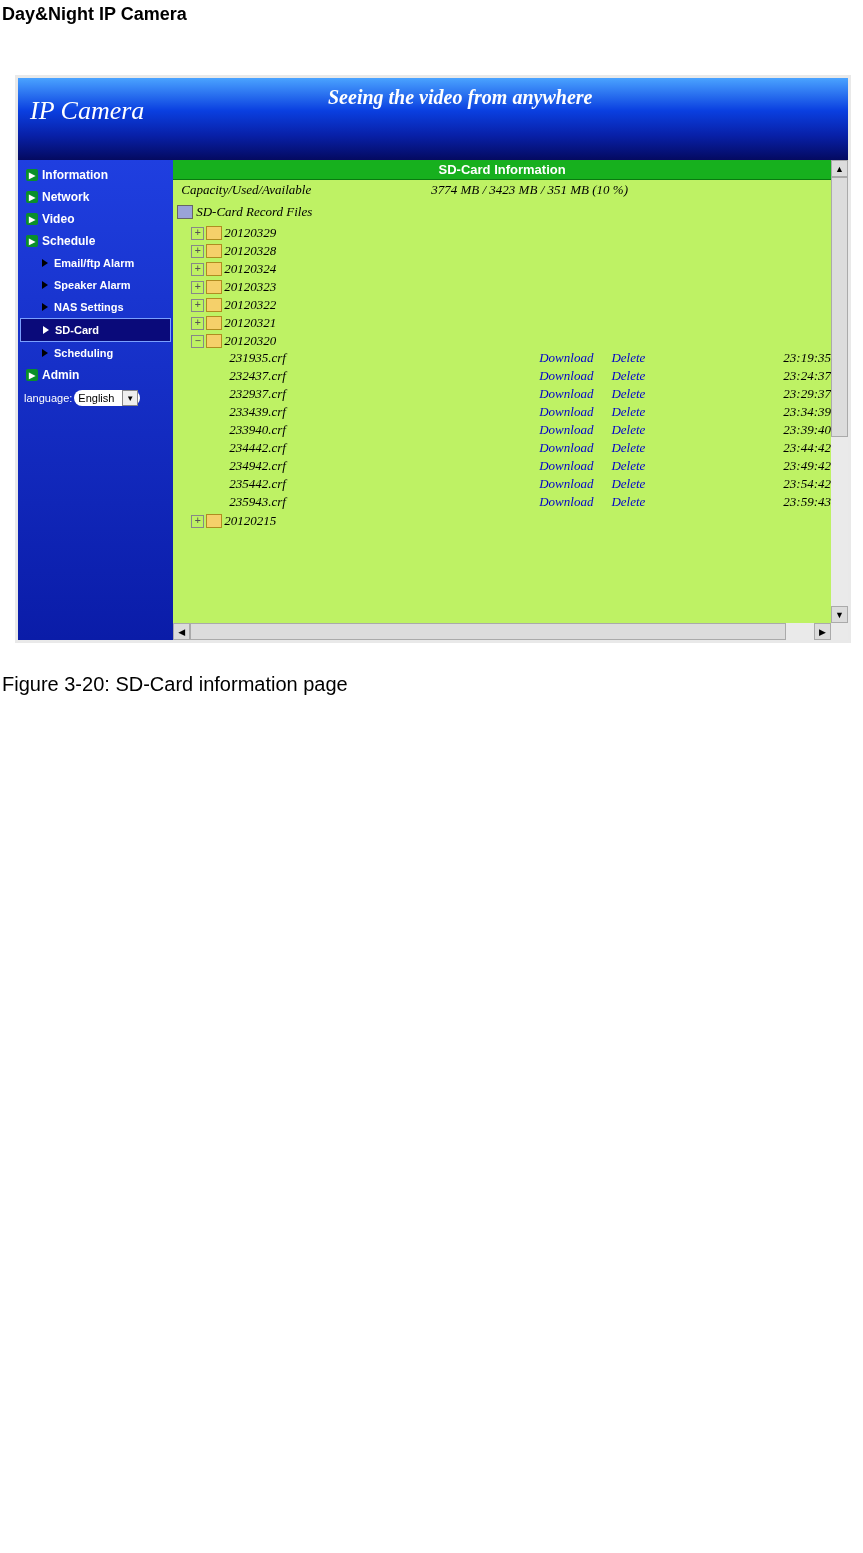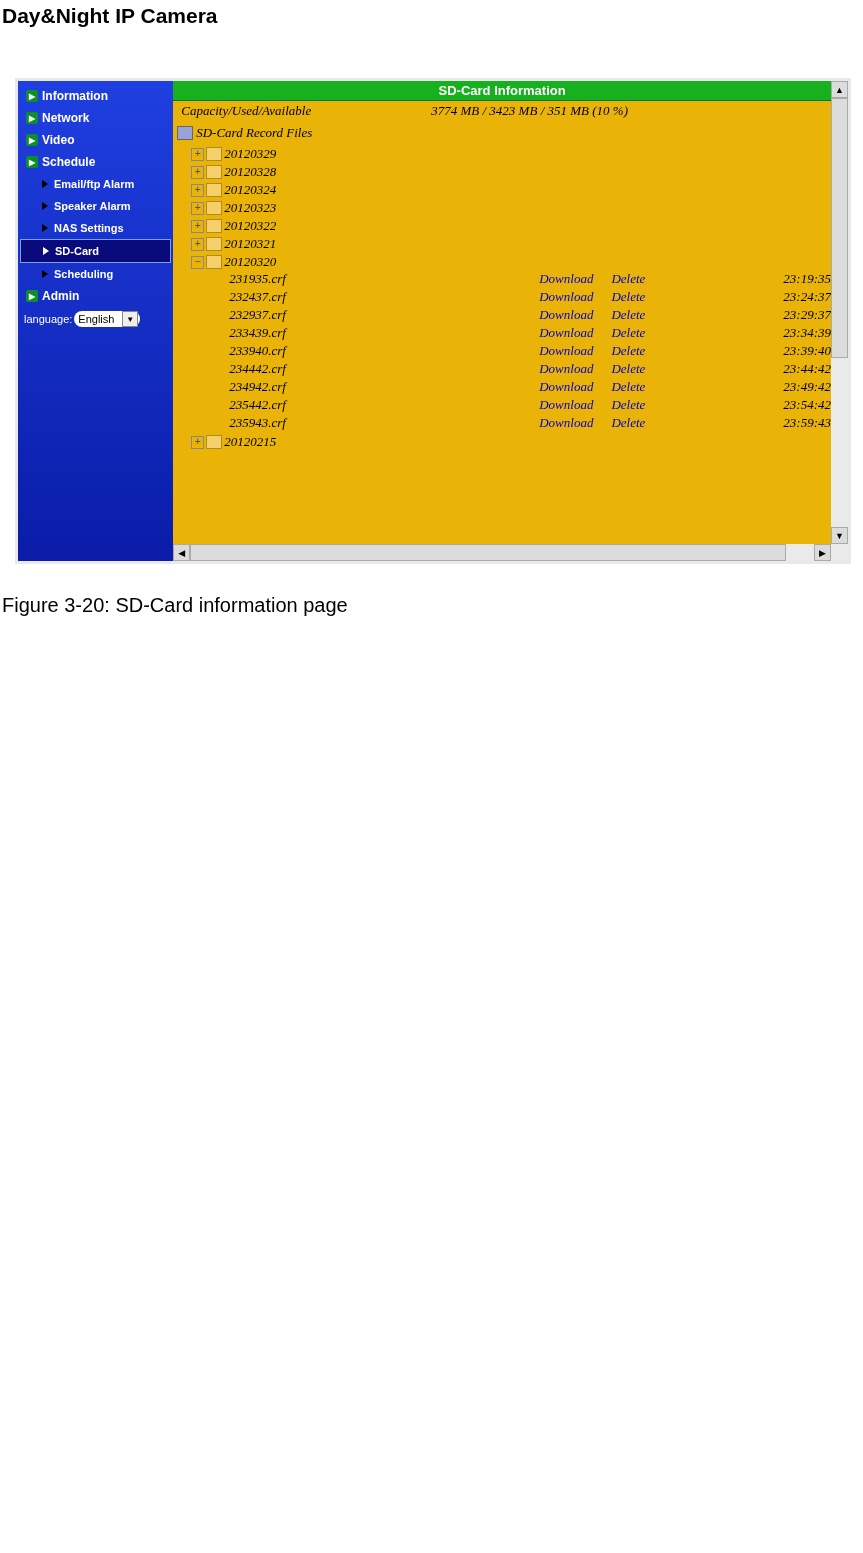--- a/index.html
+++ b/index.html
@@ -4,21 +4,21 @@
 <style>
   body {
     margin: 0;
     padding: 0;
     font-family: Arial, Helvetica, sans-serif;
     background: #fff;
     width: 863px;
   }
   .doc-title {
     font-weight: bold;
-    font-size: 21px;
+    font-size: 18px;
     padding: 4px 12px 0 2px;
   }
   .outer {
     margin: 50px 0 0 15px;
     width: 836px;
     border: 3px solid #e9e9e9;
     box-sizing: border-box;
   }
   .banner {
     height: 82px;
@@ -113,21 +113,21 @@
     height: 16px;
     padding: 0 2px 0 4px;
     width: 60px;
     justify-content: space-between;
     border-radius: 8px;
   }
   .lang-select .dd { width:14px;height:14px;background:#eee;border:1px solid #888;display:flex;align-items:center;justify-content:center;font-size:8px;color:#000;}
   .content {
     flex: 1;
     position: relative;
-    background: #eab308;
+    background: #bef264;
   }
   .scrollpane {
     position: relative;
     height: 480px;
     overflow: hidden;
   }
   .vscrollbar {
     position: absolute;
     right: 0; top: 0; bottom: 17px;
     width: 17px;
@@ -186,20 +186,25 @@
     font-size: 20px;
     margin: 30px 0 0 2px;
   }
 </style>
 </head>
 <body>
 
 <div class="doc-title">Day&amp;Night IP Camera</div>
 
 <div class="outer">
+  <div class="banner">
+    <div class="brand">IP Camera</div>
+    <div class="tagline">Seeing the video from anywhere</div>
+    <div class="tiny"></div>
+  </div>
   <div class="app">
     <div class="sidebar">
       <div class="nav-item">
           <span class="chevron-icon">▶</span>
           <span>Information</span>
         </div>
       <div class="nav-item">
           <span class="chevron-icon">▶</span>
           <span>Network</span>
         </div>

